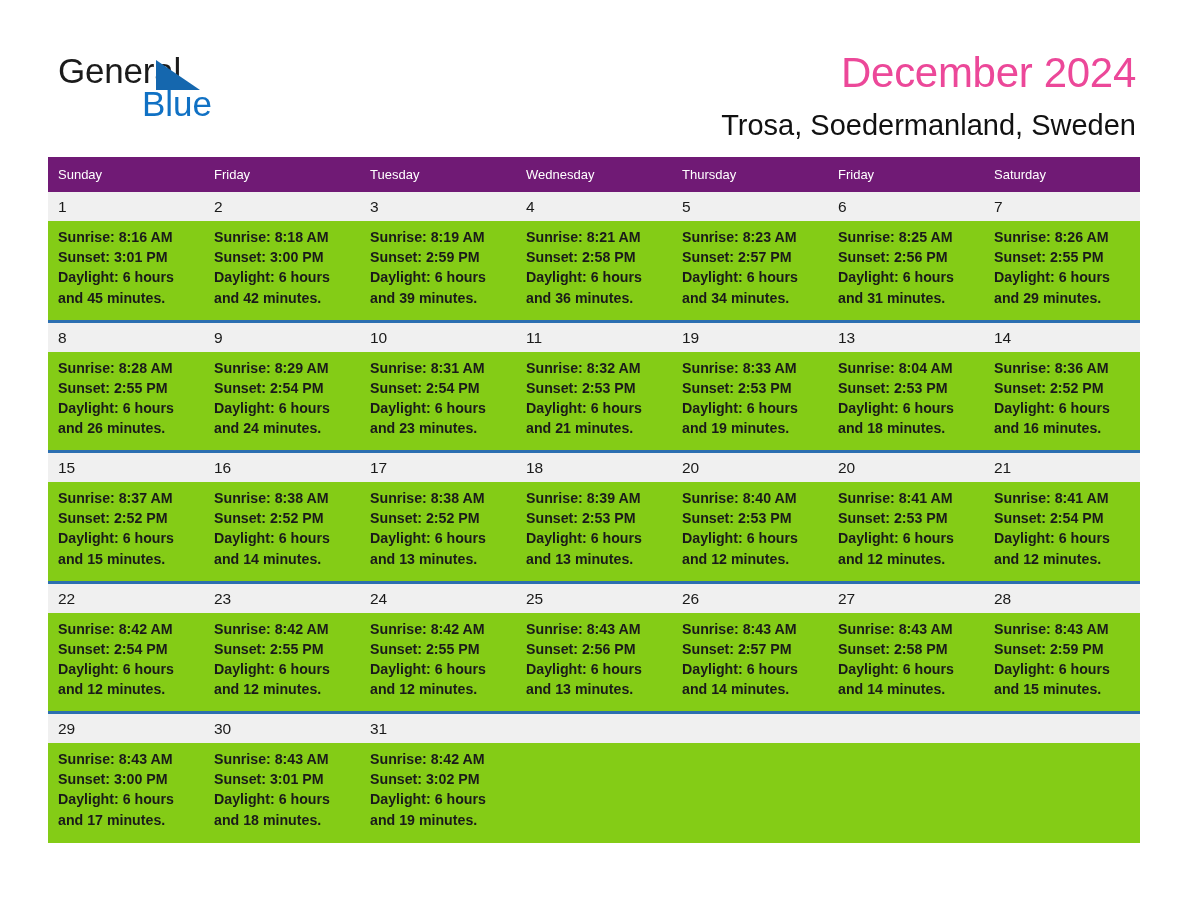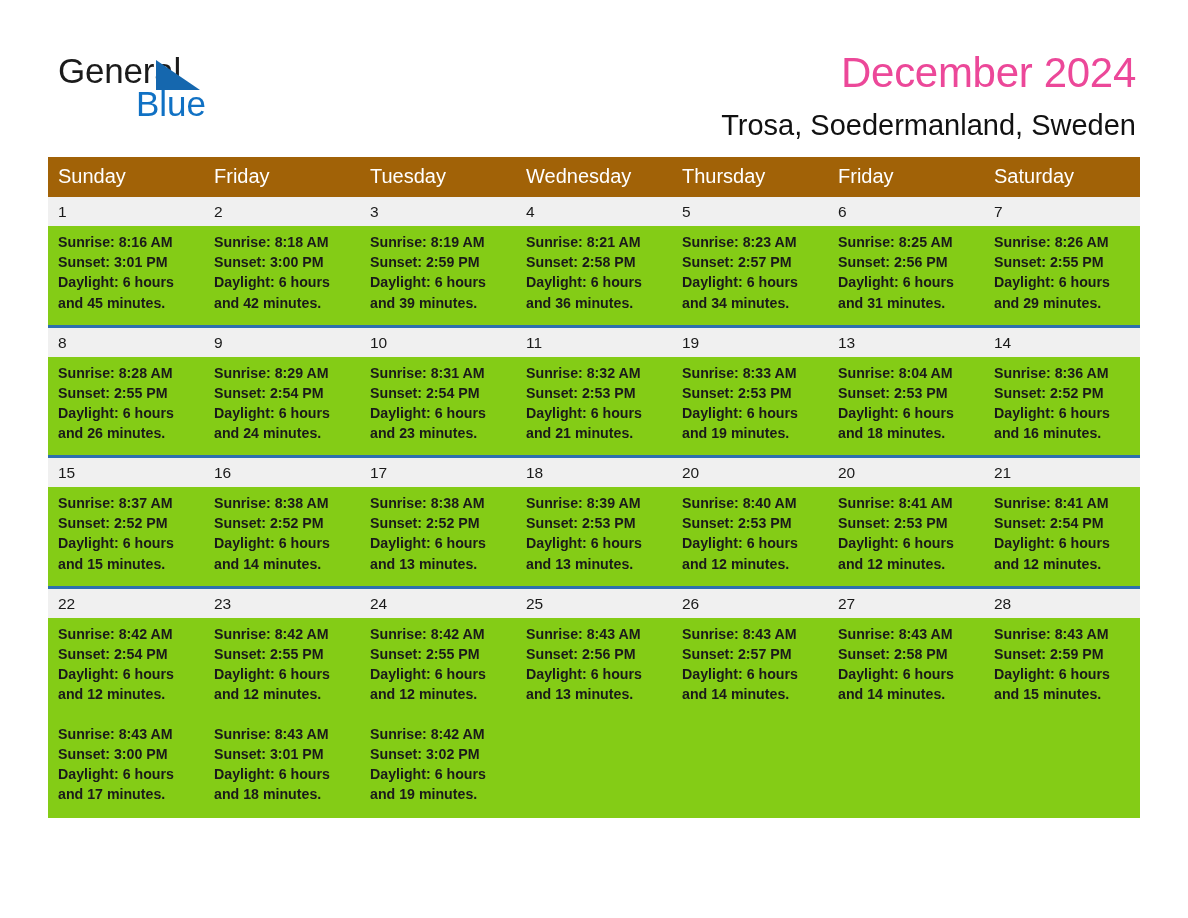--- a/index.html
+++ b/index.html
@@ -48,21 +48,21 @@
     position: absolute;
     left: 98px;
     top: 8px;
     width: 0;
     height: 0;
     border-left: 44px solid #1567ae;
     border-top: 30px solid transparent;
   }
   .logo-blue {
     position: absolute;
-    left: 78px;
+    left: 84px;
     top: 33px;
     font-size: 35px;
     line-height: 38px;
     color: #1071c4;
     font-family: "Liberation Sans", sans-serif;
   }
 
   .title-block {
     position: absolute;
     right: 52px;
@@ -90,23 +90,23 @@
     position: absolute;
     left: 48px;
     top: 157px;
     width: 1092px;
     border-collapse: collapse;
     table-layout: fixed;
   }
   .calendar col { width: 156px; }
 
   .dow-row th {
-    background: #a16207;
+    background: #701a75;
     color: #ffffff;
-    font-size: 20px;
+    font-size: 13px;
     font-weight: normal;
     text-align: left;
     padding: 8px 0 9px 10px;
     height: 18px;
     box-sizing: content-box;
   }
 
   .daynum-row td {
     background: #f0f0f0;
     border-top: 3px solid #2c6fb0;
@@ -388,20 +388,29 @@
           <div class="info-line">and 14 minutes.</div>
         </td>
         <td>
           <div class="info-line">Sunrise: 8:43 AM</div>
           <div class="info-line">Sunset: 2:59 PM</div>
           <div class="info-line">Daylight: 6 hours</div>
           <div class="info-line">and 15 minutes.</div>
         </td>
       </tr>
 
+      <tr class="daynum-row">
+        <td>29</td>
+        <td>30</td>
+        <td>31</td>
+        <td class="empty"></td>
+        <td class="empty"></td>
+        <td class="empty"></td>
+        <td class="empty"></td>
+      </tr>
       <tr class="info-row">
         <td>
           <div class="info-line">Sunrise: 8:43 AM</div>
           <div class="info-line">Sunset: 3:00 PM</div>
           <div class="info-line">Daylight: 6 hours</div>
           <div class="info-line">and 17 minutes.</div>
         </td>
         <td>
           <div class="info-line">Sunrise: 8:43 AM</div>
           <div class="info-line">Sunset: 3:01 PM</div>

